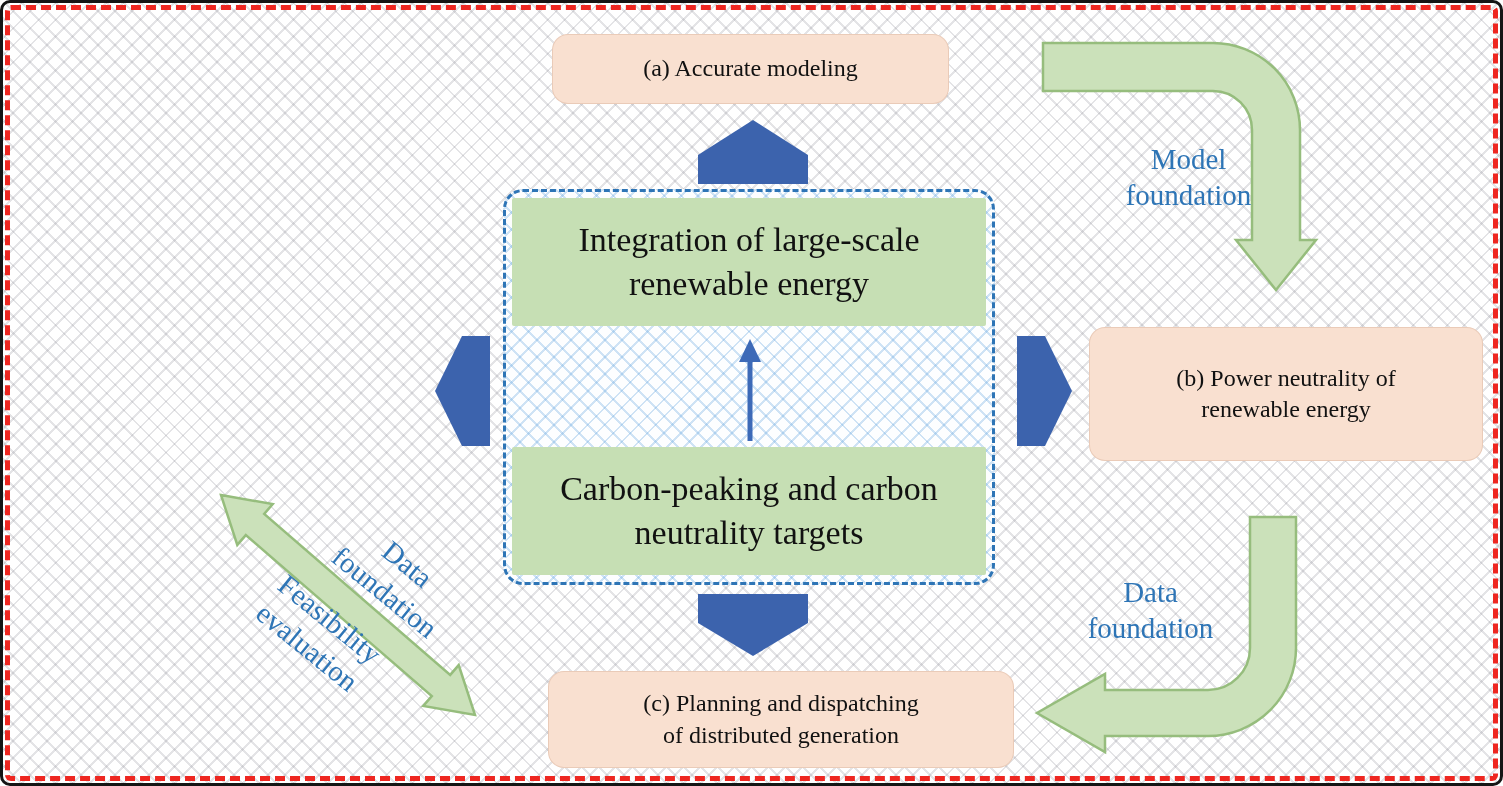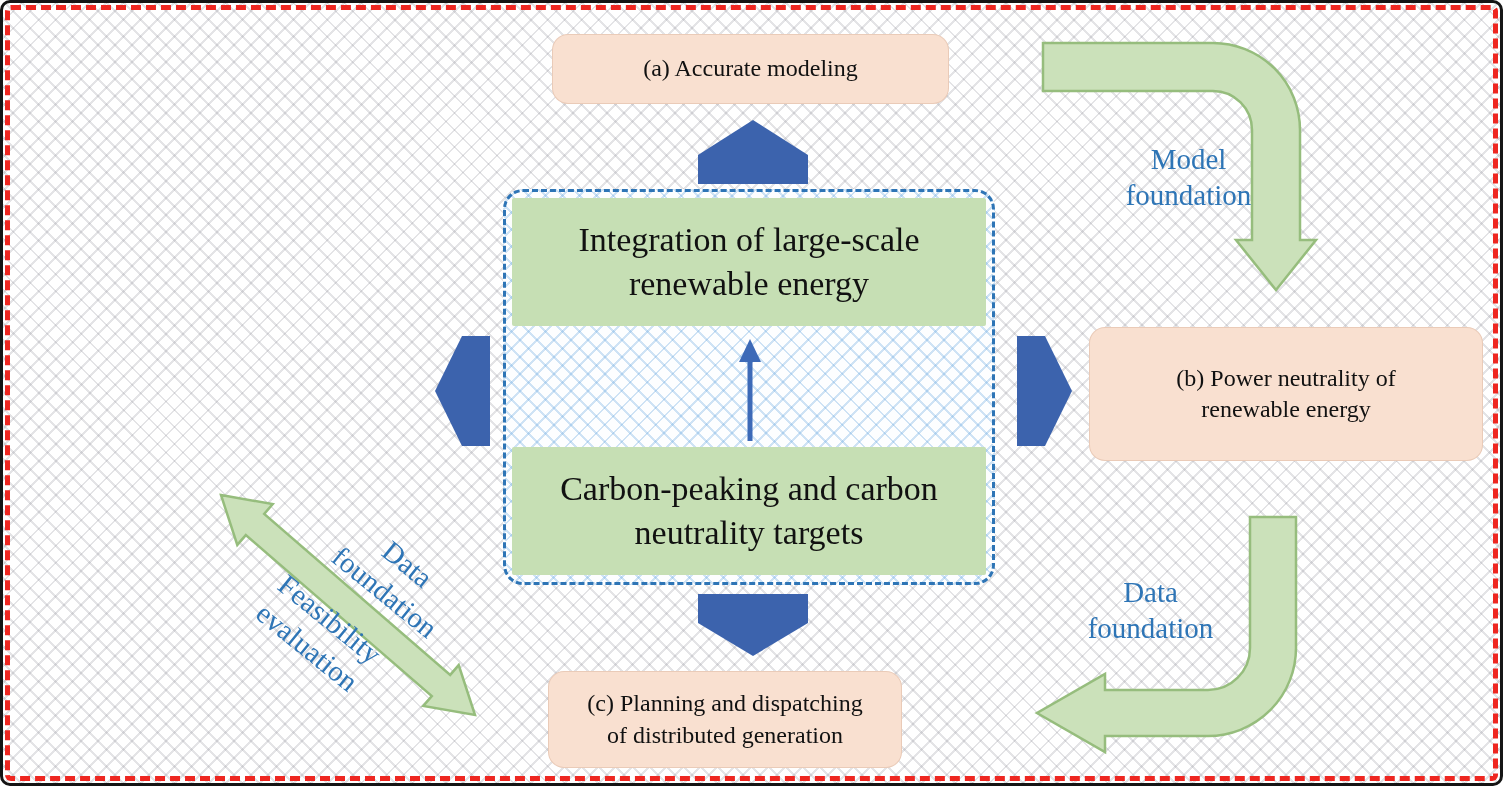--- a/index.html
+++ b/index.html
@@ -71,21 +71,21 @@
     border: 1px solid rgba(190,140,110,.25);
     border-radius: 16px;
     display: flex; align-items: center; justify-content: center;
     text-align: center;
     font-size: 24px;
     line-height: 1.3;
     z-index: 6;
   }
   #node-a { left: 549px;  top: 31px;  width: 397px; height: 70px; }
   #node-b { left: 1086px; top: 324px; width: 394px; height: 134px; }
-  #node-c { left: 545px;  top: 668px; width: 354px; height: 97px; }
+  #node-c { left: 545px;  top: 668px; width: 466px; height: 97px; }
   #node-d { left: 8px;    top: 308px; width: 408px; height: 142px; font-size: 30px; }
 
   .pre { white-space: pre-line; }
 
   .edge-label {
     position: absolute;
     color: #2e75b6;
     font-size: 29px;
     line-height: 1.25;
     text-align: center;

